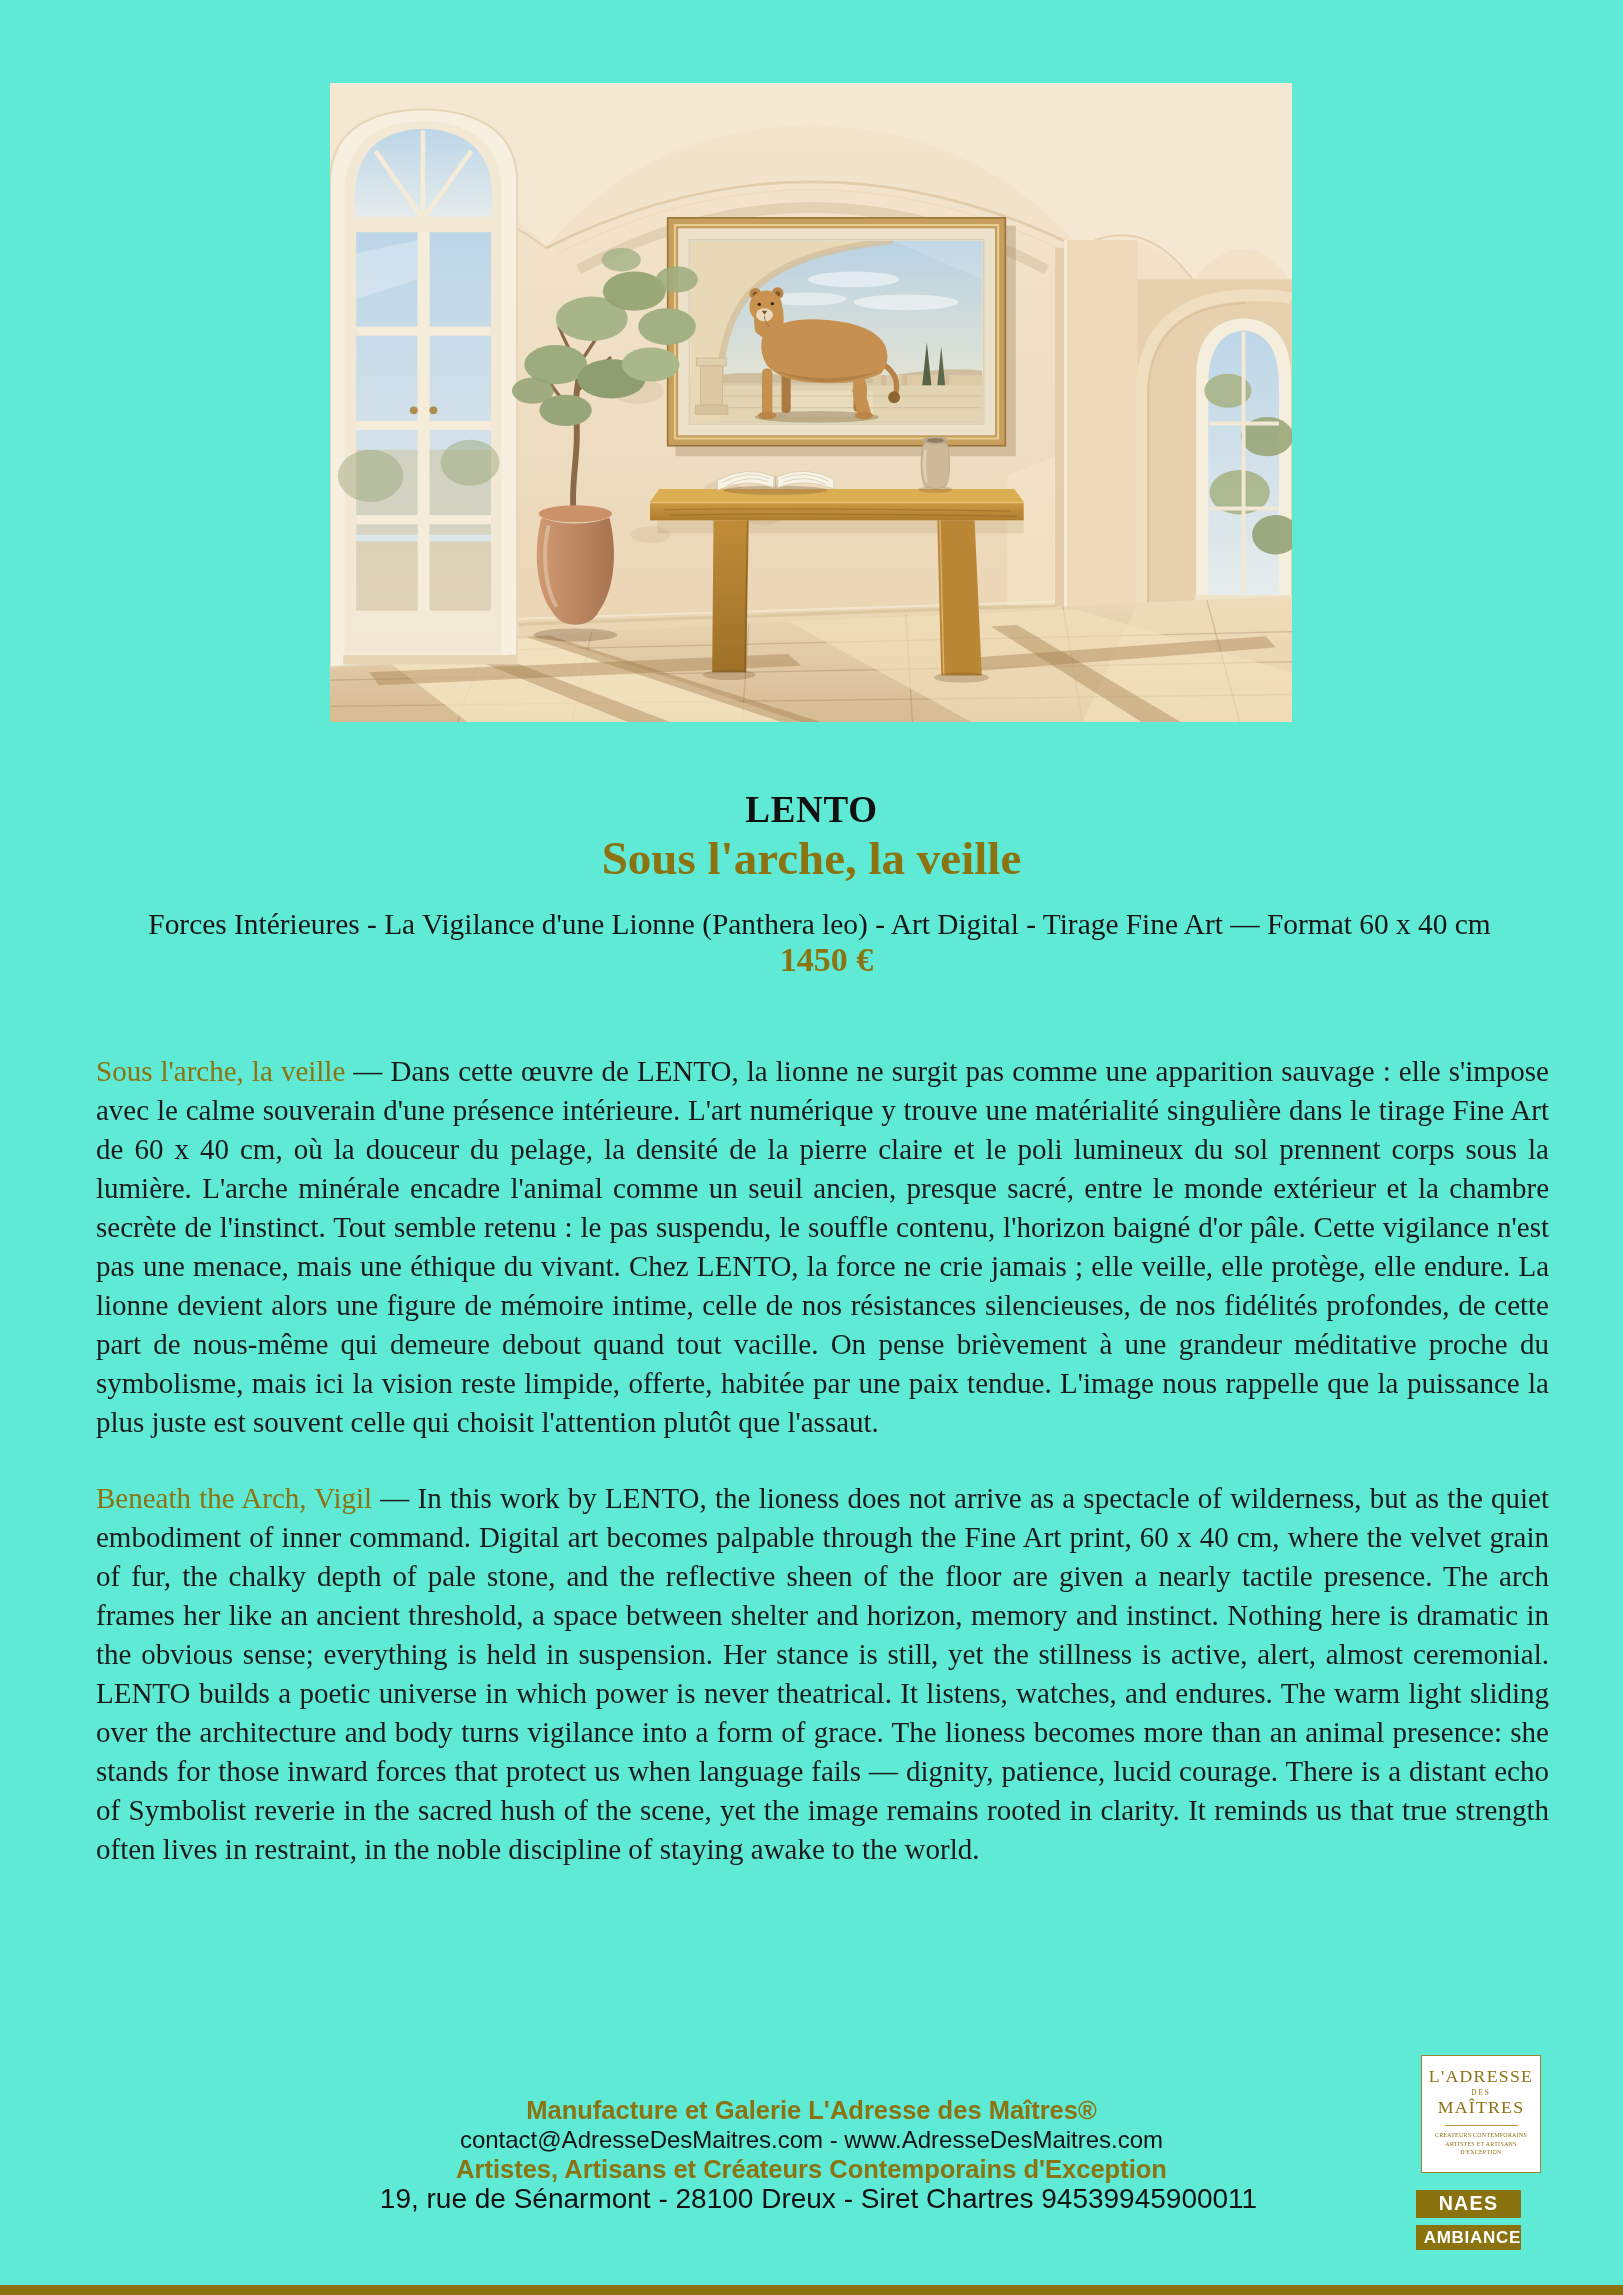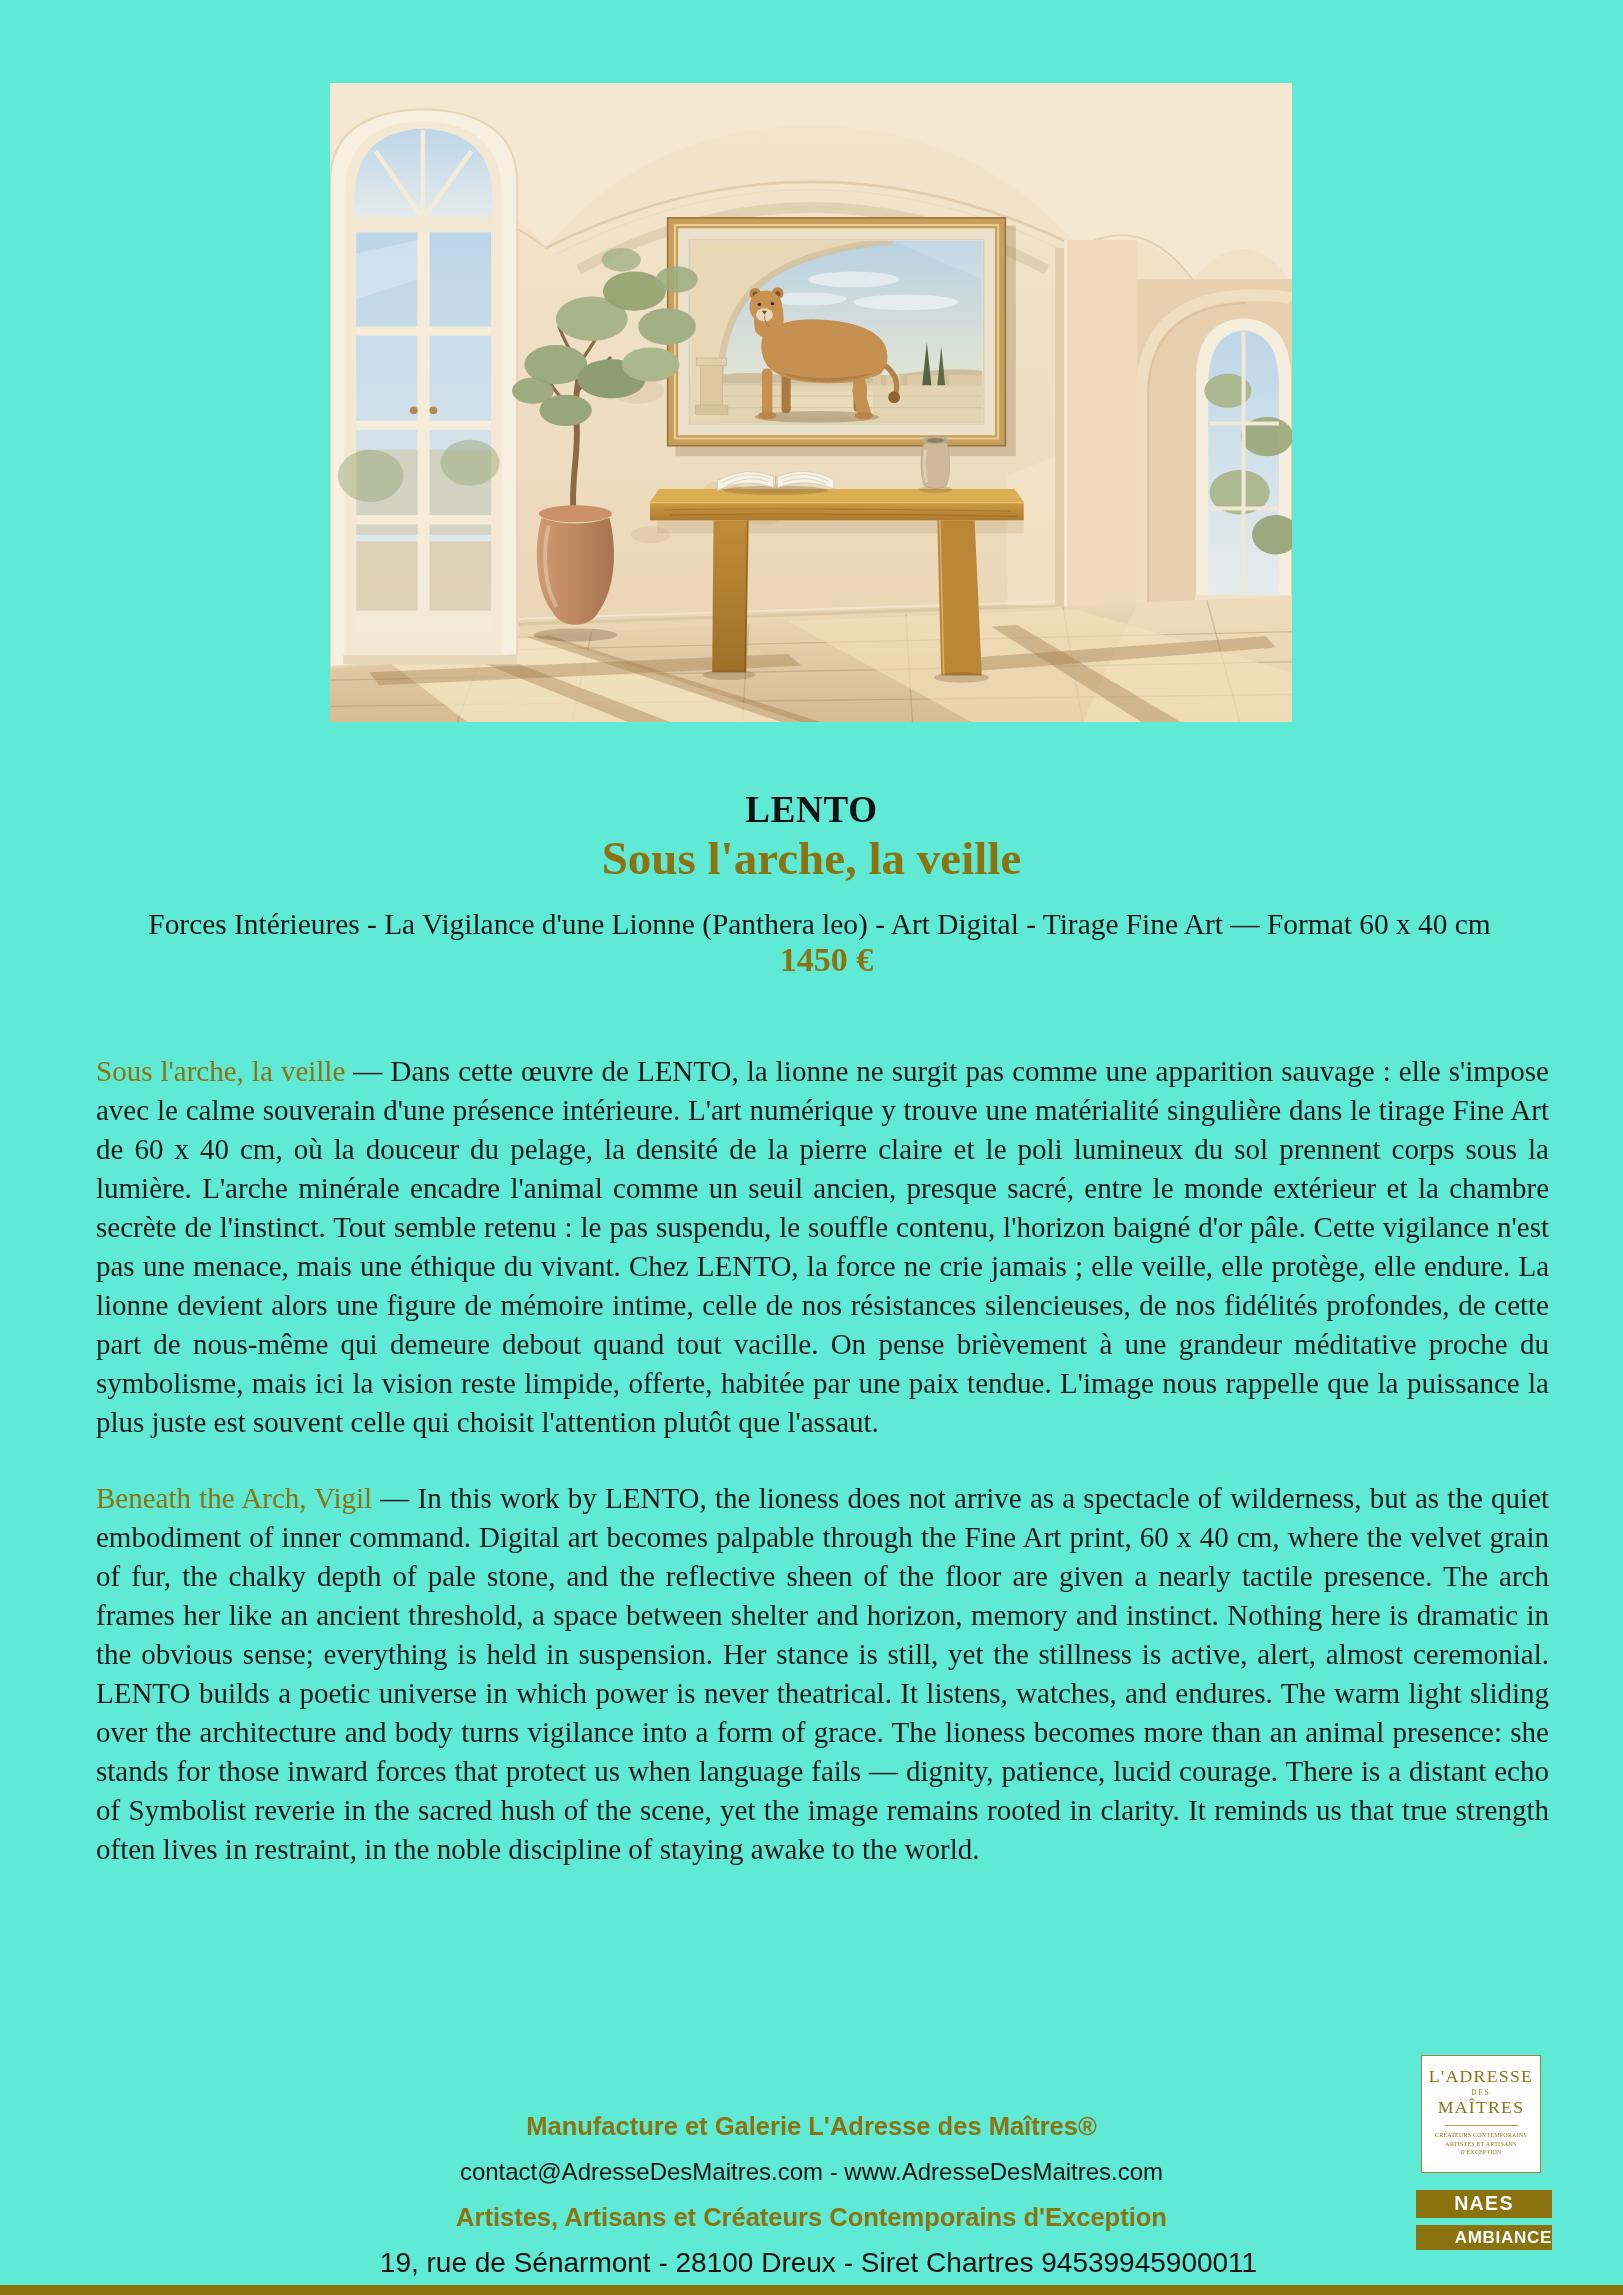--- a/index.html
+++ b/index.html
@@ -57,38 +57,38 @@
     font-size:29px;line-height:39px;
     text-align:justify;color:var(--ink);
   }
   .para .lead{color:var(--gold);}
   
   .footer{
     position:absolute;top:2096px;left:0;width:100%;
     text-align:center;
     font-family:"Liberation Sans","DejaVu Sans",sans-serif;
   }
-  .f-line{margin:16px;}
+  .f-line{margin:0;}
   .f-gallery{font-size:25.5px;line-height:29.4px;font-weight:700;color:var(--gold);}
   .f-contacts{font-size:24px;line-height:29.4px;color:#111;}
   .f-tagline{font-size:25.5px;line-height:29.4px;font-weight:700;color:var(--gold);}
   .f-address{font-size:28px;line-height:29.4px;color:#111;padding-left:14px;}
   
   .logo-square{
     position:absolute;left:1421px;top:2055px;width:120px;height:118px;
     border:1.3px solid #9c8433;background:#fff;
     text-align:center;color:var(--gold);
   }
   .logo-title{font-size:17.7px;line-height:19.6px;letter-spacing:1.3px;margin-top:11px;}
   .logo-des{font-size:7.2px;line-height:8.5px;letter-spacing:2px;margin-top:2px;}
   .logo-maitres{font-size:17.7px;line-height:19.6px;letter-spacing:1.3px;margin-top:1.3px;}
   .logo-rule{width:73px;height:0.7px;background:#b49a4a;margin:7.2px auto 5.2px auto;}
   .logo-sub{font-size:5.9px;line-height:8.5px;letter-spacing:0.3px;}
   .badge{
-    position:absolute;left:1416px;width:136px;
+    position:absolute;left:1416px;width:105px;
     background:var(--gold-box);color:#ffffff;
     font-family:"Liberation Sans","DejaVu Sans",sans-serif;
     font-weight:700;text-align:center;
   }
   .badge-naes{top:2190px;height:27.5px;line-height:27.5px;font-size:19.6px;letter-spacing:1.3px;}
   .badge-ambiance{top:2225px;height:25px;line-height:25px;font-size:17px;letter-spacing:0.7px;text-align:right;}
   .bottom-bar{
     position:absolute;left:0;bottom:0;width:100%;height:10.5px;
     background:var(--gold-box);
   }

